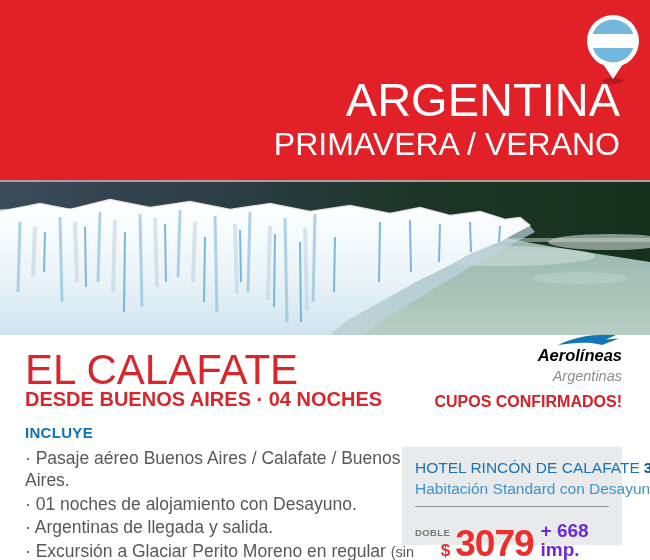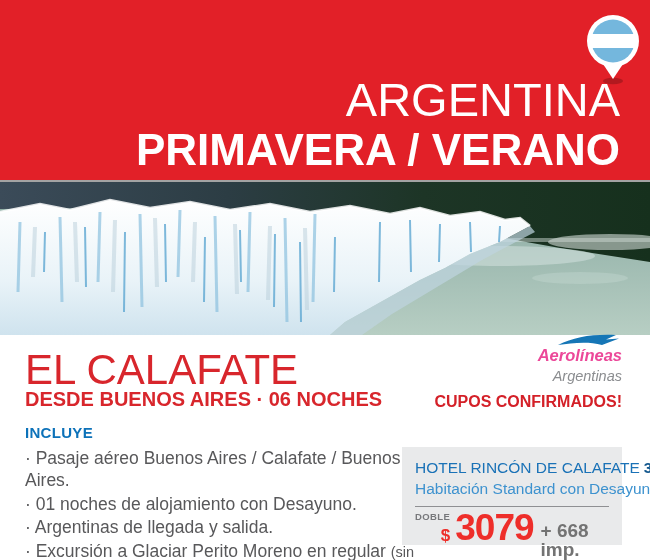--- a/index.html
+++ b/index.html
@@ -5,63 +5,63 @@
   html,body{margin:0;padding:0;background:#fff;}
   .page{position:relative;width:650px;height:560px;overflow:hidden;
         font-family:"Liberation Sans",sans-serif;background:#ffffff;}
 
   
   .banner{position:absolute;left:0;top:0;width:650px;height:180px;
           background:#e22028;border-bottom:2px solid #a3a3a3;}
   .banner-title{position:absolute;right:30px;top:76px;color:#ffffff;
           font-size:47px;font-weight:400;letter-spacing:0px;line-height:1;}
   .banner-subtitle{position:absolute;right:30px;top:128px;color:#ffffff;
-          font-size:44px;font-weight:700;line-height:1;}
+          font-size:32px;font-weight:400;line-height:1;}
   .pin{position:absolute;right:10px;top:12px;width:56px;height:76px;}
 
   
   .photo{position:absolute;left:0;top:182px;width:650px;height:153px;}
 
   
   .dest-title{position:absolute;left:25px;top:349px;color:#d8262c;
           font-size:42px;font-weight:400;line-height:1;}
   .dest-subtitle{position:absolute;left:25px;top:389px;color:#d8262c;
           font-size:20px;font-weight:700;line-height:1;}
   .includes-heading{position:absolute;left:25px;top:424px;color:#0d72b9;
           font-size:15px;font-weight:700;letter-spacing:.3px;}
   .includes-list{position:absolute;left:25px;top:447px;width:390px;
           color:#58585a;font-size:17.5px;line-height:22.4px;}
   .includes-list .note{font-size:14.5px;}
 
   
   .logo{position:absolute;right:28px;top:334px;width:110px;text-align:right;}
   .logo .swoosh{display:block;margin:0 2px 0 auto;}
-  .logo-name{display:block;color:#ec4899;font-size:16.5px;font-weight:700;
+  .logo-name{display:block;color:#000000;font-size:16.5px;font-weight:700;
           font-style:italic;line-height:1;margin-top:1px;}
   .logo-sub{display:block;color:#8b8d90;font-size:14.5px;font-style:italic;
           line-height:1;margin-top:5px;}
   .salida{position:absolute;right:28px;top:377px;color:#1b74bb;font-size:16px;
           white-space:nowrap;}
   .salida b{font-weight:700;}
   .cupos{position:absolute;right:28px;top:393px;color:#d42028;font-size:16px;
           font-weight:700;white-space:nowrap;}
 
   
   .hotel-box{position:absolute;right:28px;top:447px;width:220px;height:98px;
           background:#e9eaeb;box-sizing:border-box;padding:12px 13px 4px 13px;}
   .hotel-line1{font-size:15.5px;color:#1a72b7;font-weight:500;white-space:nowrap;}
   .hotel-line1 .stars-num{font-weight:700;color:#14588e;margin-left:4px;}
   .hotel-line2{font-size:15.5px;color:#3d92cf;margin-top:3px;white-space:nowrap;}
   .hotel-divider{border:0;border-top:1px solid #8f9093;margin:8px 0 5px 0;}
-  .price-row{display:flex;align-items:flex-start;}
+  .price-row{display:flex;align-items:flex-end;}
   .price-lead{display:flex;flex-direction:column;align-items:flex-end;margin-right:5px;}
   .occupancy{font-size:9.5px;color:#77787b;font-weight:700;letter-spacing:.4px;line-height:1;}
   .currency{font-size:17px;color:#ee2e2a;font-weight:700;line-height:1;margin-top:5px;}
   .price{font-size:37px;color:#ee2e2a;font-weight:700;letter-spacing:-1px;line-height:.85;}
-  .taxes{font-size:19px;color:#737373;font-weight:700;margin:9px 0 0 7px;line-height:1;}
+  .taxes{font-size:19px;color:#6d28d9;font-weight:700;margin:9px 0 0 7px;line-height:1;}
 </style>
 </head>
 <body>
 
 <div class="page">
 
   <div class="banner">
     <svg class="pin" width="56" height="76" viewBox="0 0 56 76">
       <ellipse cx="29" cy="69" rx="10" ry="3.2" fill="#8d1418" opacity="0.55"></ellipse>
       <path d="M29 67 L15 46 H43 Z" fill="#ffffff"></path>
@@ -107,21 +107,21 @@
     </g>
     <polygon fill="url(#ice)" points="0,30 40,22 70,28 110,18 150,26 190,20 230,28 270,22 310,30 350,24 390,32 420,26 450,34 480,30 505,38 520,36 530,44 500,60 470,72 445,86 420,98 395,112 370,126 345,140 330,153 0,153"></polygon>
     <polyline fill="none" stroke="#ffffff" stroke-width="2.5" opacity="0.85" points="0,30 40,22 70,28 110,18 150,26 190,20 230,28 270,22 310,30 350,24 390,32 420,26 450,34 480,30 505,38 520,36 530,44"></polyline>
     <polygon fill="#bfd4e0" opacity="0.7" points="530,44 500,60 470,72 445,86 420,98 395,112 370,126 345,140 330,153 362,153 392,132 422,114 452,96 482,78 512,62 535,50"></polygon>
     <path fill="none" stroke="#8cc0de" stroke-width="3" opacity="0.7" d="M20,40 L18,110 M60,35 L62,120 M100,30 L98,100 M140,32 L142,125 M180,28 L178,95 M215,34 L217,130 M250,30 L248,110 M285,36 L287,140 M315,32 L313,120"></path>
     <path fill="none" stroke="#5fa8d2" stroke-width="2" opacity="0.8" d="M45,50 L44,90 M85,45 L86,105 M125,50 L124,130 M165,42 L166,100 M205,55 L204,120 M240,48 L241,100 M275,52 L274,125 M300,60 L301,140 M335,55 L334,110 M380,40 L379,100 M410,38 L411,90 M440,42 L439,80 M470,40 L471,70 M500,44 L499,60"></path>
     <path fill="none" stroke="#b7cdd9" stroke-width="4" opacity="0.5" d="M35,45 L33,95 M75,40 L77,100 M115,38 L113,110 M155,36 L157,105 M195,40 L193,100 M235,42 L237,112 M270,44 L268,118 M305,46 L307,128"></path>
   </svg>
 
   <div class="dest-title">EL CALAFATE</div>
-  <div class="dest-subtitle">DESDE BUENOS AIRES · 06 NOCHES</div>
+  <div class="dest-subtitle">DESDE BUENOS AIRES · 04 NOCHES</div>
 
   <div class="includes-heading">INCLUYE</div>
   <div class="includes-list">
     <div class="li"><span>· Pasaje aéreo Buenos Aires / Calafate / Buenos Aires.</span><span class="note"></span></div>
     <div class="li"><span>· 01 noches de alojamiento con Desayuno.</span><span class="note"></span></div>
     <div class="li"><span>· Argentinas de llegada y salida.</span><span class="note"></span></div>
     <div class="li"><span>· Excursión a Glaciar Perito Moreno en regular </span><span class="note">(sin entrada).</span></div>
 
   </div>
 

